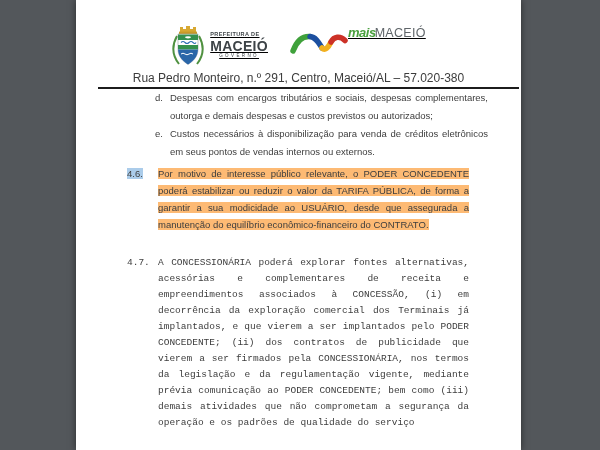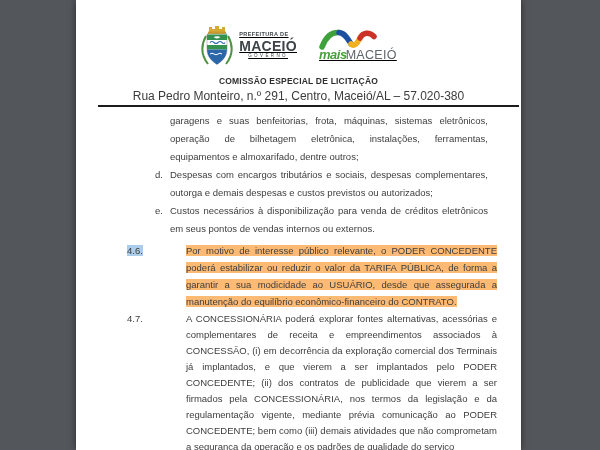--- a/index.html
+++ b/index.html
@@ -13,38 +13,38 @@
     background:#ffffff;overflow:hidden;
     box-shadow:0 0 7px rgba(0,0,0,.5);
   }
   
   .logos{display:flex;justify-content:center;align-items:center;gap:22px;padding-top:22px;height:46px;text-decoration:underline;}
   .pref-logo{display:flex;align-items:center;gap:5px;}
   .pref-text{display:flex;flex-direction:column;color:#3d4347;line-height:1;}
   .pref-l1{font-size:5.5px;font-weight:bold;letter-spacing:.4px;}
   .pref-l2{font-size:14px;font-weight:bold;letter-spacing:.3px;margin-top:1px;}
   .pref-l3{font-size:4.5px;letter-spacing:2.4px;margin-top:1px;text-align:center;}
-  .mais-logo{display:flex;flex-direction:column;align-items:flex-start;}
+  .mais-logo{display:flex;flex-direction:row;align-items:flex-start;}
   .mais-row{display:flex;align-items:baseline;margin-top:-7px;}
   .mais-script{font-size:13px;font-style:italic;font-weight:bold;color:#4aa03e;letter-spacing:-.5px;}
   .mais-caps{font-size:12.5px;color:#5f6569;letter-spacing:.3px;margin-left:-1px;}
   .committee{text-align:center;font-size:8.5px;font-weight:bold;color:#2e2e2e;margin-top:8px;letter-spacing:.2px;}
   .address{text-align:center;font-size:12px;color:#3c3c3c;margin-top:2.5px;}
   .rule{height:2px;background:#1c1c1c;margin:2.5px 2px 0 22px;}
   
   .doc{font-size:9.5px;color:#3d3d3d;}
   .cont{margin:5px 33px 0 94px;text-align:justify;line-height:18px;}
   .list-item{display:flex;margin:0 33px 0 79px;line-height:18px;}
   .list-item .marker{width:15px;flex:none;}
   .list-item .ltext{flex:1;text-align:justify;}
-  .section{display:flex;margin-left:51px;gap:28px;}
+  .section{display:flex;margin-left:51px;}
   .section .num{width:31px;flex:none;}
   .section .stext{width:311px;flex:none;text-align:justify;}
   .sec-46{margin-top:4px;line-height:17px;}
-  .sec-47{margin-top:1px;line-height:16px;}
+  .sec-47{margin-top:22px;line-height:16px;font-family:Liberation Mono, monospace;}
   .hl{background-color:#abccea;}
 </style>
 </head>
 <body style="background: rgb(83, 87, 91);">
 
 <div class="page">
 
   <div class="logos">
 
     <div class="pref-logo">
@@ -80,27 +80,25 @@
         <path d="M32,16 C35,19 38,16 41,10" stroke="#f2b01e" stroke-width="5.5" stroke-linecap="round" fill="none"></path>
         <path d="M41,10 C44,4.5 50,3.5 55,8.5" stroke="#cc3127" stroke-width="5.5" stroke-linecap="round" fill="none"></path>
       </svg>
       <div class="mais-row">
         <span class="mais-script">mais</span>
         <span class="mais-caps">MACEIÓ</span>
       </div>
     </div>
   </div>
 
-  <div class="committee">COMISSÃO ESPECIAL DE LICITAÇÃO</div>
   <div class="address">Rua Pedro Monteiro, n.º 291, Centro, Maceió/AL – 57.020-380</div>
   <div class="rule"></div>
 
   <div class="doc">
 
-    <p class="cont">garagens e suas benfeitorias, frota, máquinas, sistemas eletrônicos, operação de bilhetagem eletrônica, instalações, ferramentas, equipamentos e almoxarifado, dentre outros;</p>
 
     <div class="list-item">
       <span class="marker">d.</span>
       <span class="ltext">Despesas com encargos tributários e sociais, despesas complementares, outorga e demais despesas e custos previstos ou autorizados;</span>
     </div>
 
     <div class="list-item">
       <span class="marker">e.</span>
       <span class="ltext">Custos necessários à disponibilização para venda de créditos eletrônicos em seus pontos de vendas internos ou externos.</span>
     </div>

